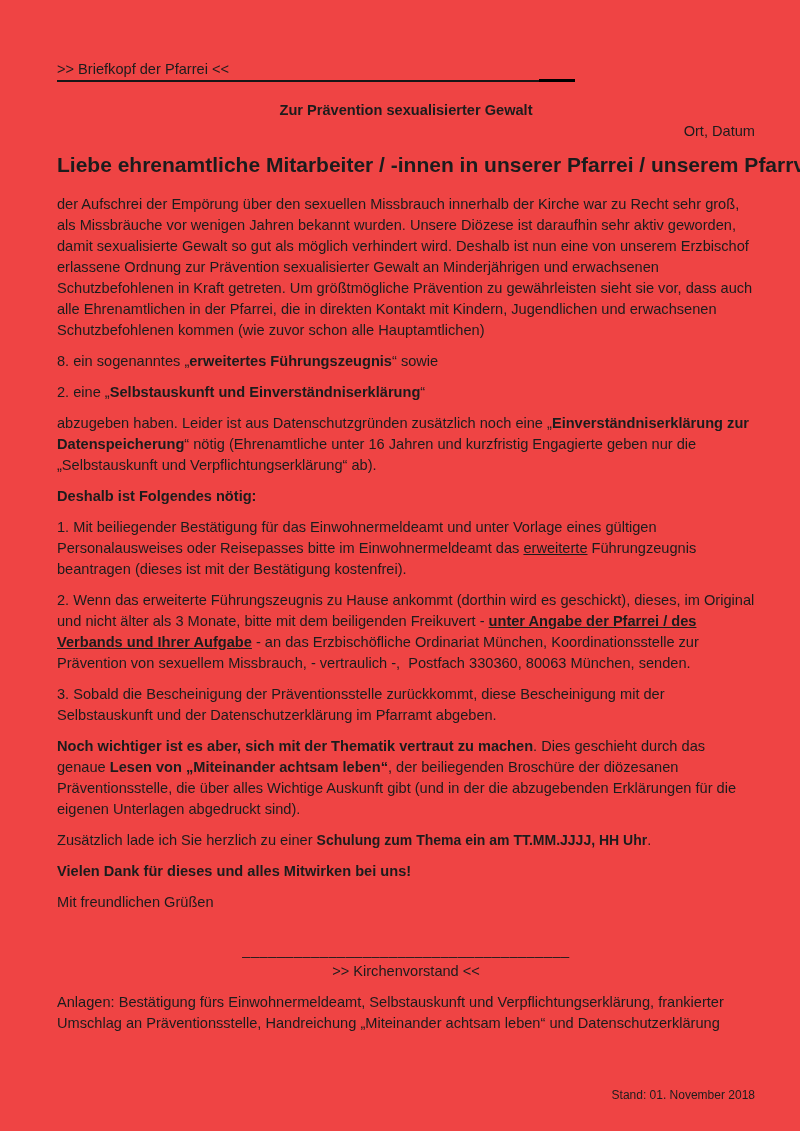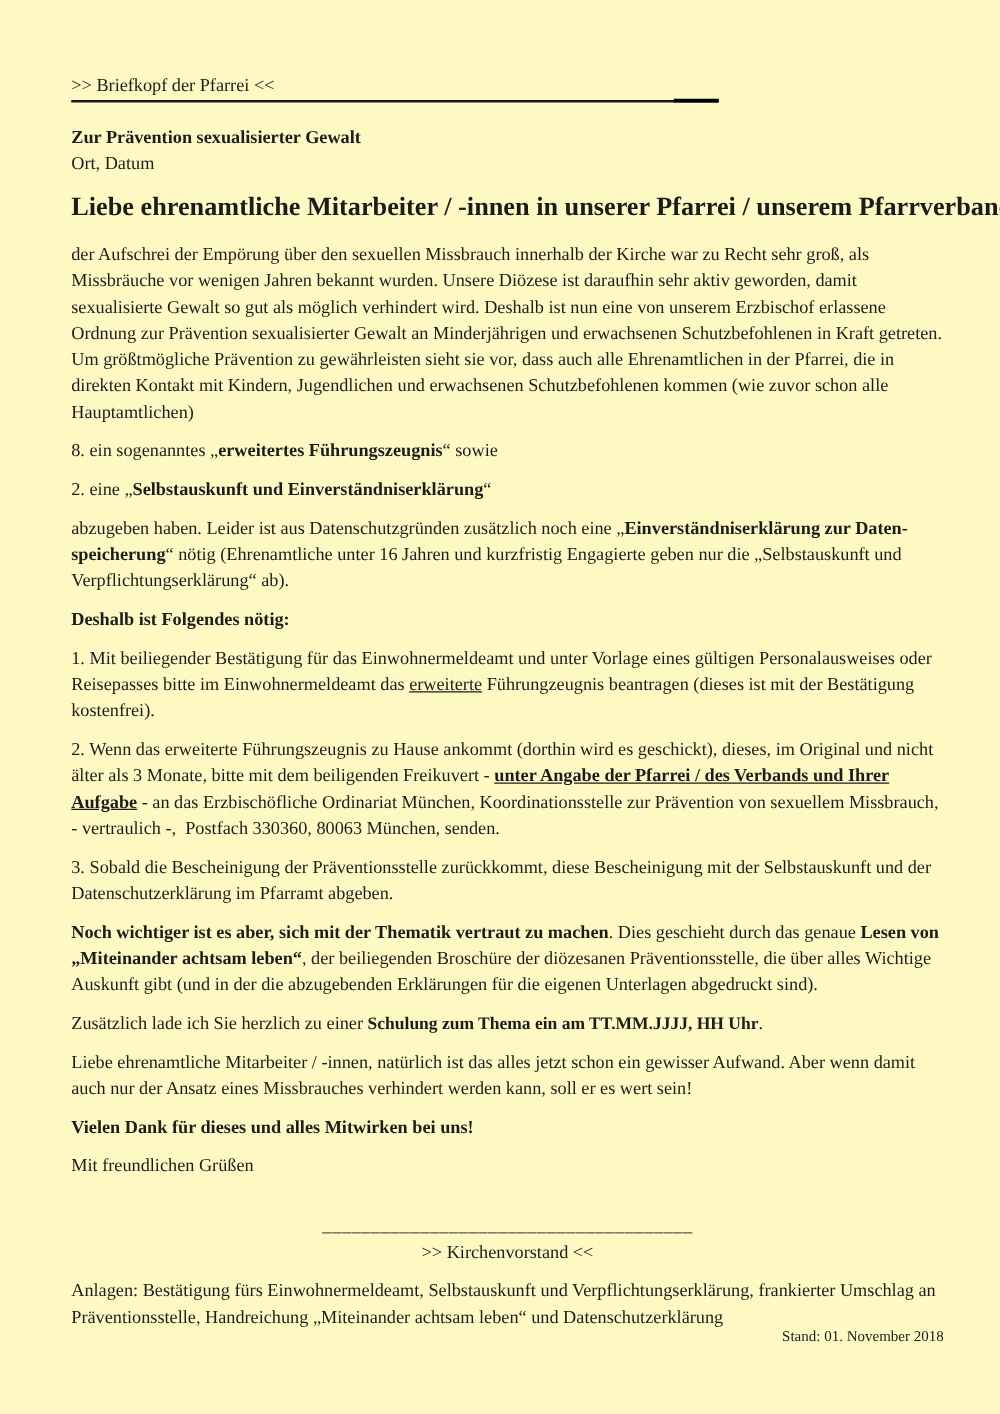--- a/index.html
+++ b/index.html
@@ -1,23 +1,23 @@
 <!DOCTYPE html>
 <html lang="de"><head>
 <meta charset="utf-8">
 <style>
   html, body { margin: 0; padding: 0; background: #e8e8e8; }
   .page {
     position: relative;
     width: 800px;
     height: 1131px;
     margin: 0 auto;
-    background: #fef9c3;
+    background: #ef4444;
     color: #1c1c1c;
-    font-family: Liberation Serif, serif;
+    font-family: Liberation Sans, sans-serif;
     font-size: 14.6px;
     line-height: 21px;
     box-sizing: border-box;
     padding: 60px 45px 0 57px;
     overflow: hidden;
   }
   p { margin: 0 0 10px 0; }
   .b   { font-weight: bold; }
   .u   { text-decoration: underline; }
   .big { font-size: 14px; font-weight: bold; }
@@ -30,38 +30,38 @@
     border-bottom: 2px solid #161616;
     margin-bottom: 18px;
   }
   .letterhead .dash {
     position: absolute;
     right: 0;
     bottom: -2px;
     width: 36px;
     border-bottom: 3px solid #000;
   }
-  .subject { font-weight: bold; margin-bottom: 0; }
-  .place-date { margin: 0 0 10px 0; }
+  .subject { font-weight: bold; margin-bottom: 0; text-align: center; }
+  .place-date { text-align: right; margin: 0 0 10px 0; }
   .salutation {
     font-size: 21px;
     font-weight: bold;
     line-height: 26px;
     white-space: nowrap;
     margin: 0 0 16px 0;
   }
   .bold-line { font-weight: bold; }
   .training-line { white-space: nowrap; }
   .signature-block { margin-top: 27px; text-align: center; }
   .signature-line { margin-bottom: 0; letter-spacing: 0.5px; }
   .attachments { margin-top: 10px; }
   .doc-footer {
     position: absolute;
     right: 45px;
-    bottom: 54px;
+    bottom: 28px;
     font-size: 12px;
     line-height: 16px;
   }
 </style>
 </head>
 <body>
 
 <div class="page">
 
   <div class="letterhead">
@@ -88,21 +88,20 @@
   <p><span>1. Mit beiliegender Bestätigung für das Einwohnermeldeamt und unter Vorlage eines gültigen Personalausweises oder Reisepasses bitte im Einwohnermeldeamt das </span><span class="u">erweiterte</span><span> Führungzeugnis beantragen (dieses ist mit der Bestätigung kostenfrei).</span></p>
 
   <p><span>2. Wenn das erweiterte Führungszeugnis zu Hause ankommt (dorthin wird es geschickt), dieses, im Original und nicht älter als 3 Monate, bitte mit dem beiligenden Freikuvert - </span><span class="b u">unter Angabe der Pfarrei / des Verbands und Ihrer Aufgabe</span><span> - an das Erzbischöfliche Ordinariat München, Koordinationsstelle zur Prävention von sexuellem Missbrauch, - vertraulich -,&nbsp; Postfach 330360, 80063 München, senden.</span></p>
 
   <p>3. Sobald die Bescheinigung der Präventionsstelle zurückkommt, diese Bescheinigung mit der Selbstauskunft und der Datenschutzerklärung im Pfarramt abgeben.</p>
 
   <p><span class="b">Noch wichtiger ist es aber, sich mit der Thematik vertraut zu machen</span><span>. Dies geschieht durch das genaue </span><span class="b">Lesen von „Miteinander achtsam leben“</span><span>, der beiliegenden Broschüre der diözesanen Präventionsstelle, die über alles Wichtige Auskunft gibt (und in der die abzugebenden Erklärungen für die eigenen Unterlagen abgedruckt sind).</span></p>
 
   <p class="training-line"><span>Zusätzlich lade ich Sie herzlich zu einer </span><span class="b big">Schulung zum Thema ein am TT.MM.JJJJ, HH Uhr</span><span>.</span></p>
 
-  <p>Liebe ehrenamtliche Mitarbeiter / -innen, natürlich ist das alles jetzt schon ein gewisser Aufwand. Aber wenn damit auch nur der Ansatz eines Missbrauches verhindert werden kann, soll er es wert sein!</p>
 
   <p class="bold-line">Vielen Dank für dieses und alles Mitwirken bei uns!</p>
 
   <p>Mit freundlichen Grüßen</p>
 
   <div class="signature-block">
     <p class="signature-line">______________________________________</p>
     <p>&gt;&gt; Kirchenvorstand &lt;&lt;</p>
   </div>
 

